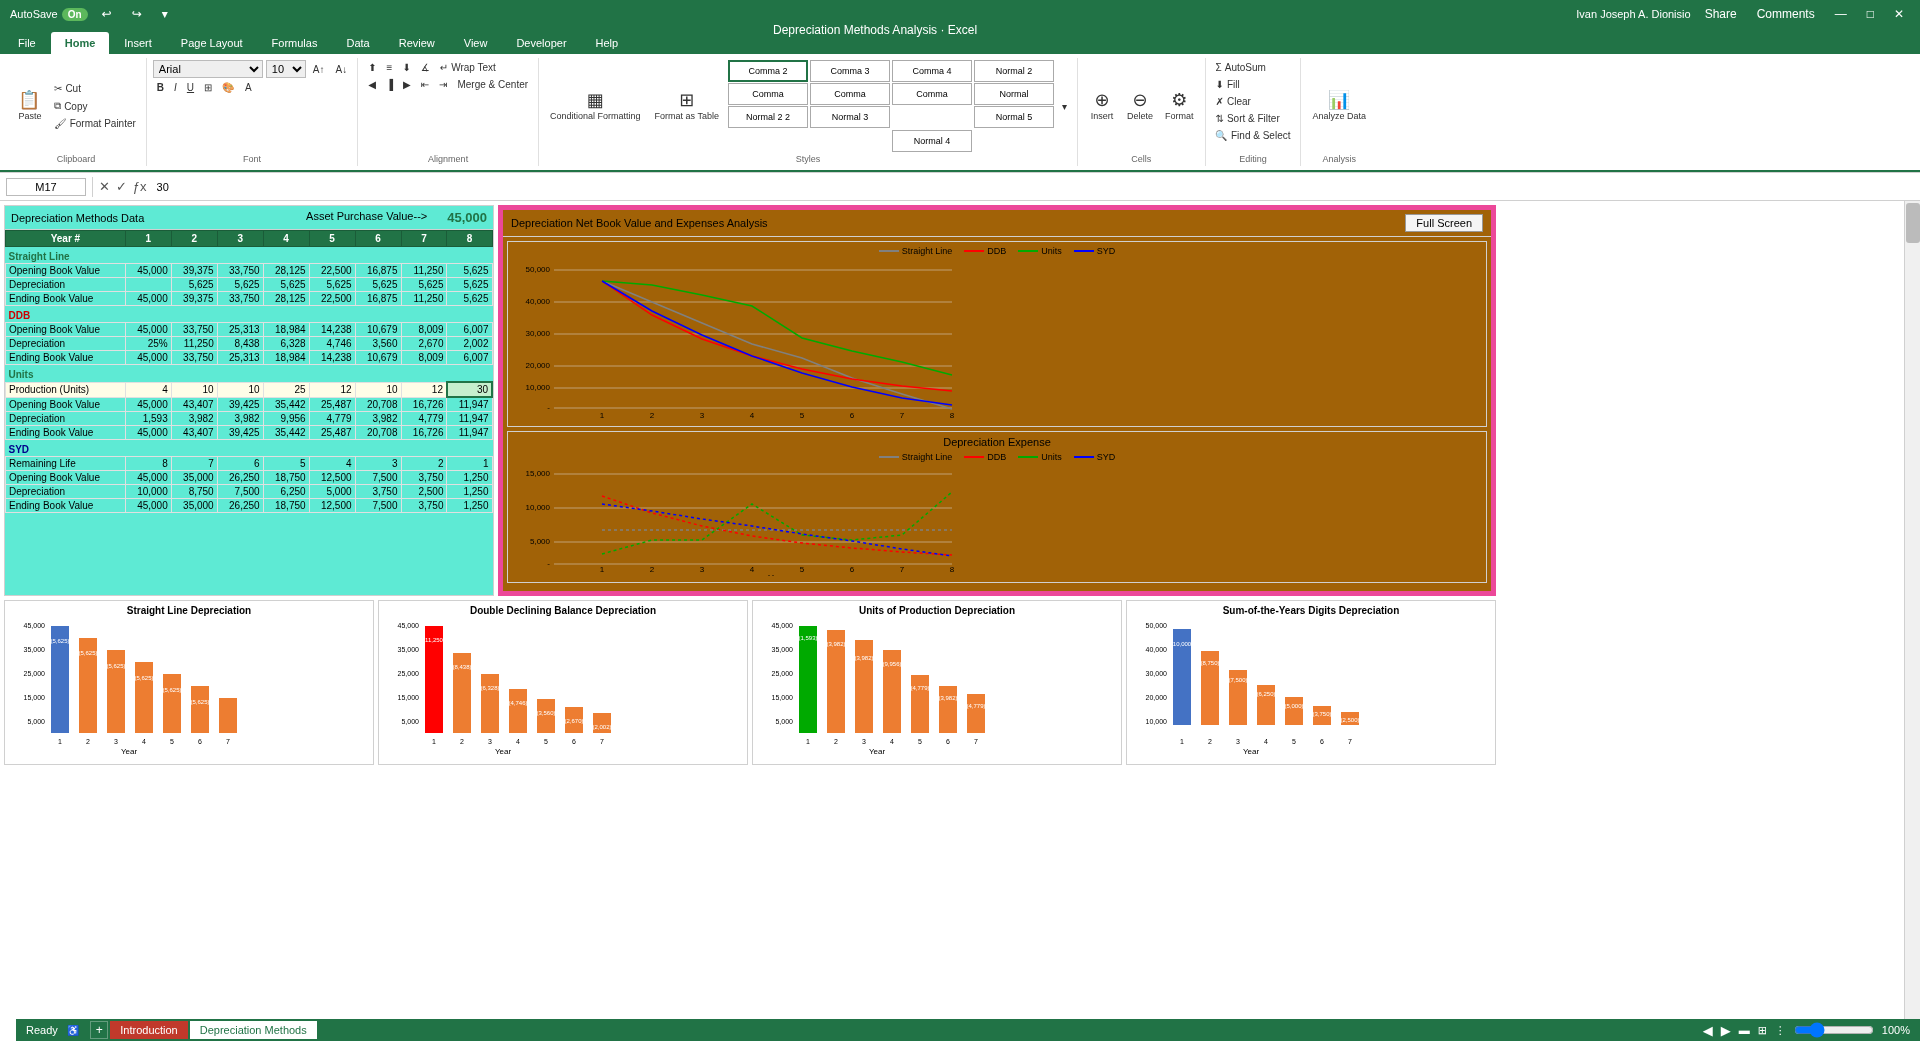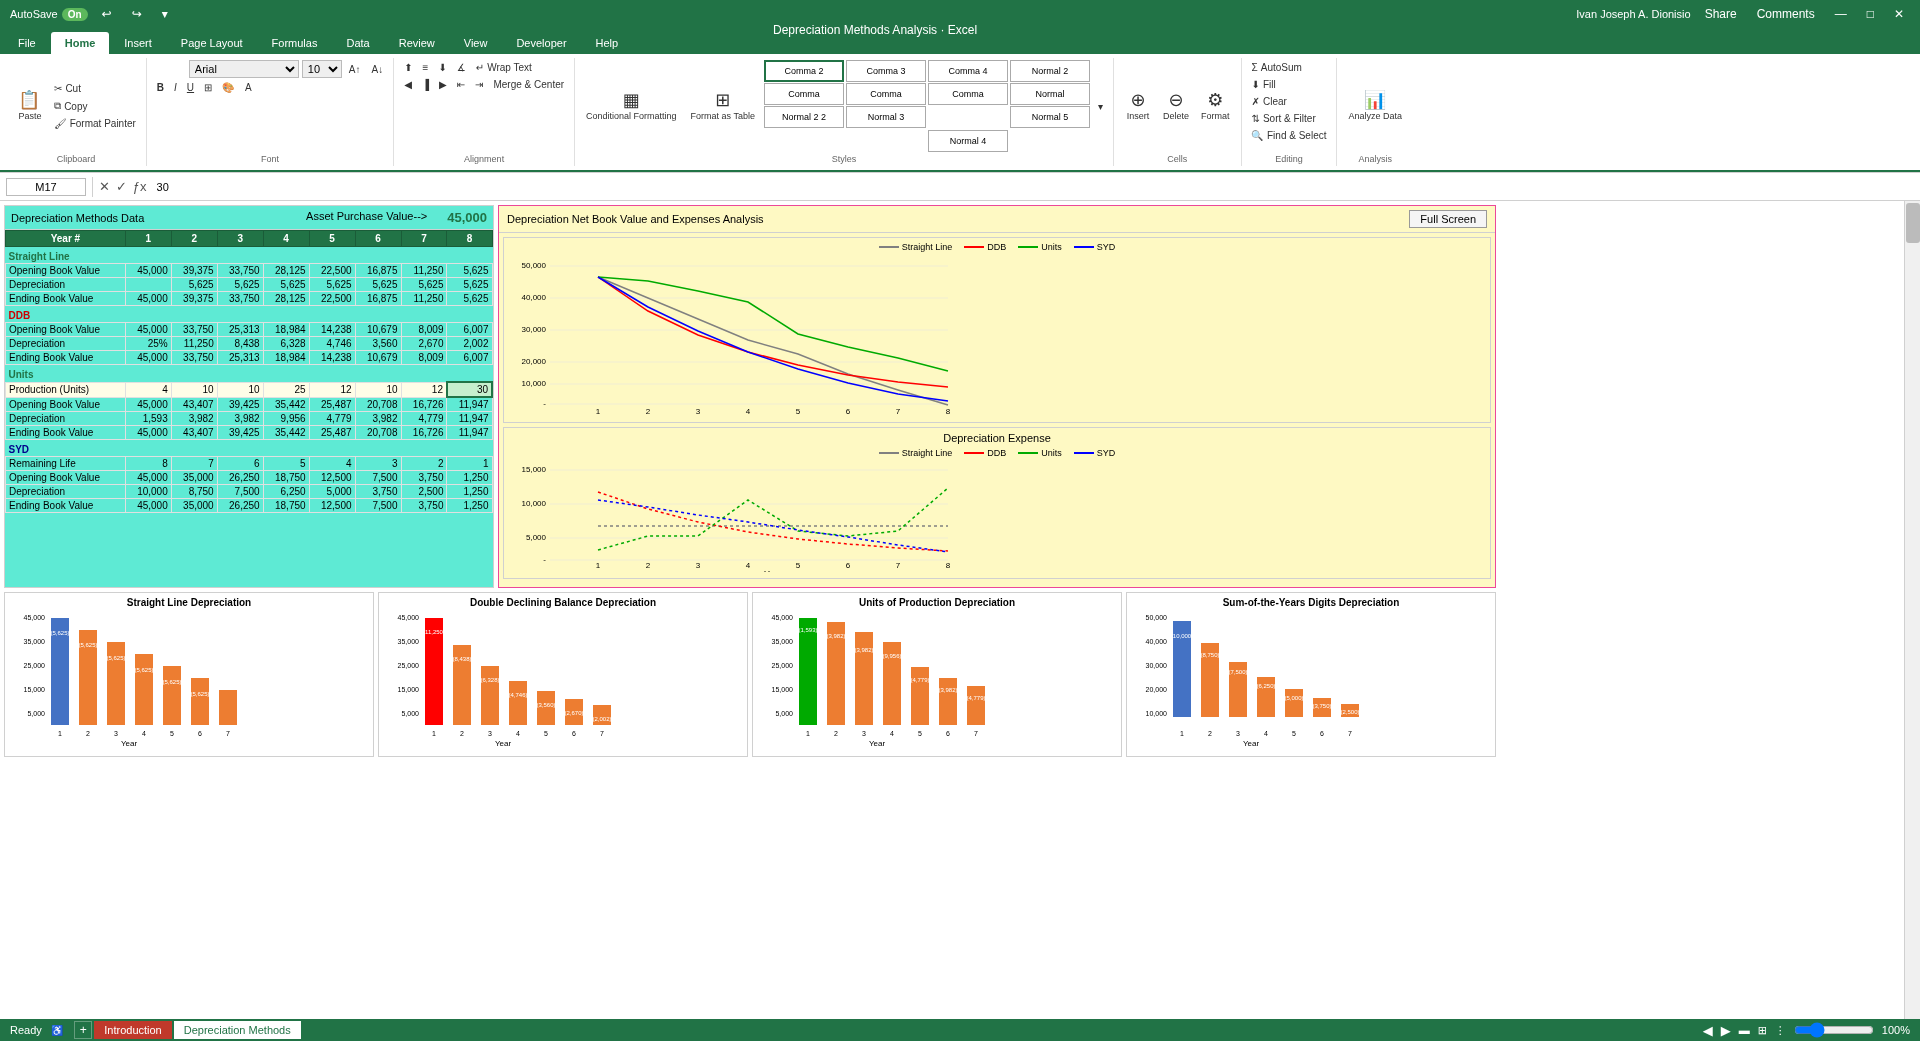--- a/index.html
+++ b/index.html
@@ -169,21 +169,21 @@
       height: calc(100% - 22px);
       position: absolute;
       top: 0;
       left: 0;
     }
 
     
     #status-bar {
       position: fixed;
       bottom: 0;
-      left: 0;
+      left: 16px;
       right: 0;
       height: 22px;
       background: #217346;
       display: flex;
       align-items: center;
       justify-content: space-between;
       padding: 8px 10px;
       color: white;
       font-size: 11px;
     }
@@ -231,22 +231,22 @@
     
     .data-panel {
       width: 490px;
       background: #5eead4;
       border: 1px solid #d0d0d0;
     }
 
     
     .charts-panel {
       flex: 1;
-      background: #fef9c3;
-      border: 1px solid #ec4899;
+      background: #a16207;
+      border: 5px solid #ec4899;
     }
 
     
     .data-header {
       display: flex;
       justify-content: space-between;
       align-items: center;
       padding: 4px 6px;
       border-bottom: 1px solid #d0d0d0;
       font-size: 11px;
@@ -348,21 +348,21 @@
       font-size: 10px;
       font-weight: 600;
       margin-bottom: 2px;
     }
 
     
     ::-webkit-scrollbar { width: 8px; height: 8px; }
     ::-webkit-scrollbar-track { background: #f0f0f0; }
     ::-webkit-scrollbar-thumb { background: #bbb; border-radius: 4px; }
 
-    .font-select { width: 110px; border: 1px solid #bbb; font-size: 11px; padding: 1px; margin-left: 36px; }
+    .font-select { width: 110px; border: 1px solid #bbb; font-size: 11px; padding: 1px; }
     .font-size-select { width: 40px; border: 1px solid #bbb; font-size: 11px; padding: 1px; }
 
     #autosave-toggle {
       display: flex; align-items: center; gap: 4px; font-size: 11px; color: white;
     }
     .toggle-on {
       background: #5cb85c; color: white; border-radius: 10px;
       padding: 1px 6px; font-size: 10px; font-weight: bold;
     }
   </style>

